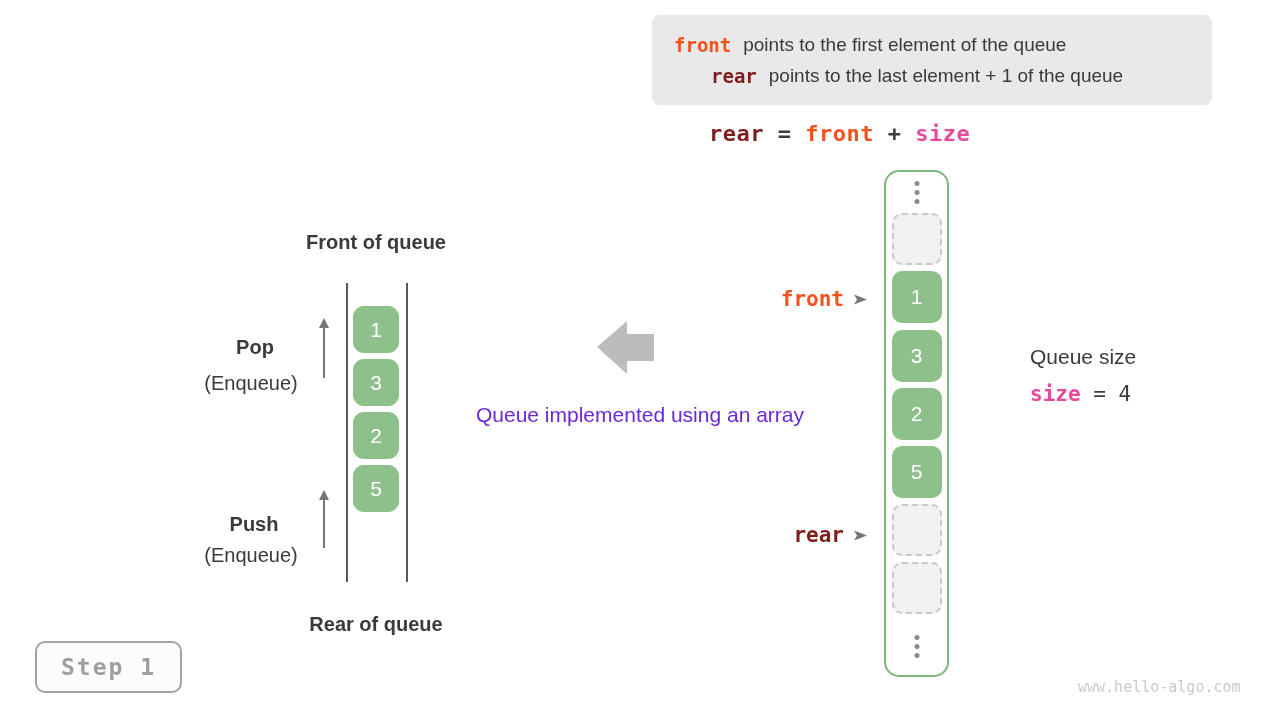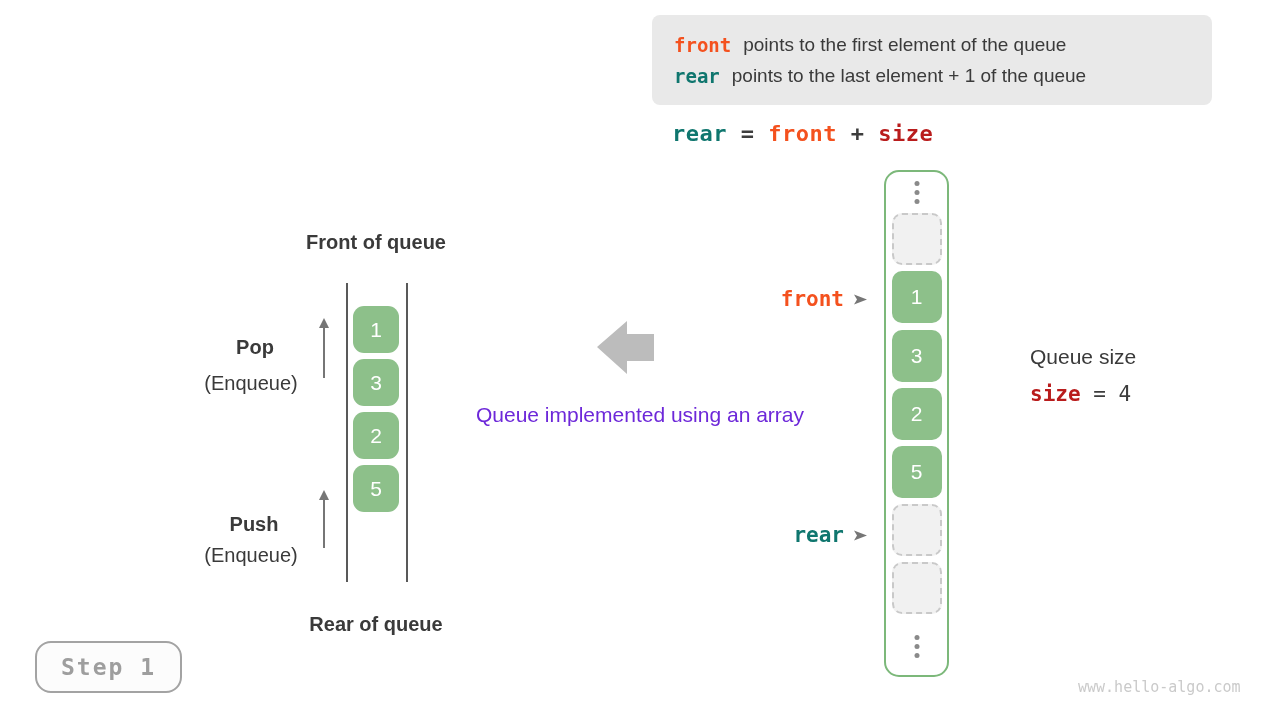--- a/index.html
+++ b/index.html
@@ -1,20 +1,20 @@
 <!DOCTYPE html>
 <html><head>
 <meta charset="utf-8">
 <style>
   * { margin:0; padding:0; box-sizing:border-box; }
   body { background:#ffffff; font-family:"Liberation Sans", sans-serif; }
   .stage { position:relative; width:1280px; height:720px; background:#ffffff; overflow:hidden;text-decoration:underline; }
   .orange { color:#f4511e; }
-  .teal { color:#0f766e; }
-  .blue { color:#b91c1c; }
+  .teal { color:#7f1d1d;margin-left:37px; }
+  .blue { color:#ec4899; }
   .dark { color:#3d3d3d; }
 
   
   .info-box { position:absolute; left:652px; top:15px; width:560px; height:90px;
     background:#e9e9e9; border-radius:8px; display:flex; flex-direction:column;
     justify-content:center; gap:9px; padding-left:22px; }
   .info-line { display:flex; align-items:center; gap:12px; font-size:19px; color:#3a3a3a; }
   .info-line .kw { font-family:"DejaVu Sans Mono", monospace; font-weight:bold; font-size:19px; }
 
   
@@ -59,21 +59,21 @@
   .pointer-row .ptr { font-family:"DejaVu Sans Mono", monospace; font-weight:bold; font-size:21px; }
 
   
   .size-title { position:absolute; left:1030px; top:345px; font-size:21px; color:#3a3a3a; }
   .size-line { position:absolute; left:1030px; top:382px; font-size:21px; white-space:pre; }
   .size-line .kw { font-family:"DejaVu Sans Mono", monospace; font-weight:bold; }
   .size-line .rest { font-family:"DejaVu Sans Mono", monospace; color:#3d3d3d; }
 
   
   .step-badge { position:absolute; left:35px; top:641px; width:147px; height:52px;
-    background:#fcfcfc; border:2px solid #a3a3a3; border-radius:16px;
+    background:#fcfcfc; border:2px solid #a3a3a3; border-radius:10px;
     display:flex; align-items:center; justify-content:center;
     font-family:"DejaVu Sans Mono", monospace; font-weight:bold; font-size:23px;
     color:#9e9e9e; letter-spacing:2px; }
 
   
   .watermark { position:absolute; left:1078px; top:678px;
     font-family:"DejaVu Sans Mono", monospace; font-size:15px; color:#cacaca; }
 </style>
 </head>
 <body>

